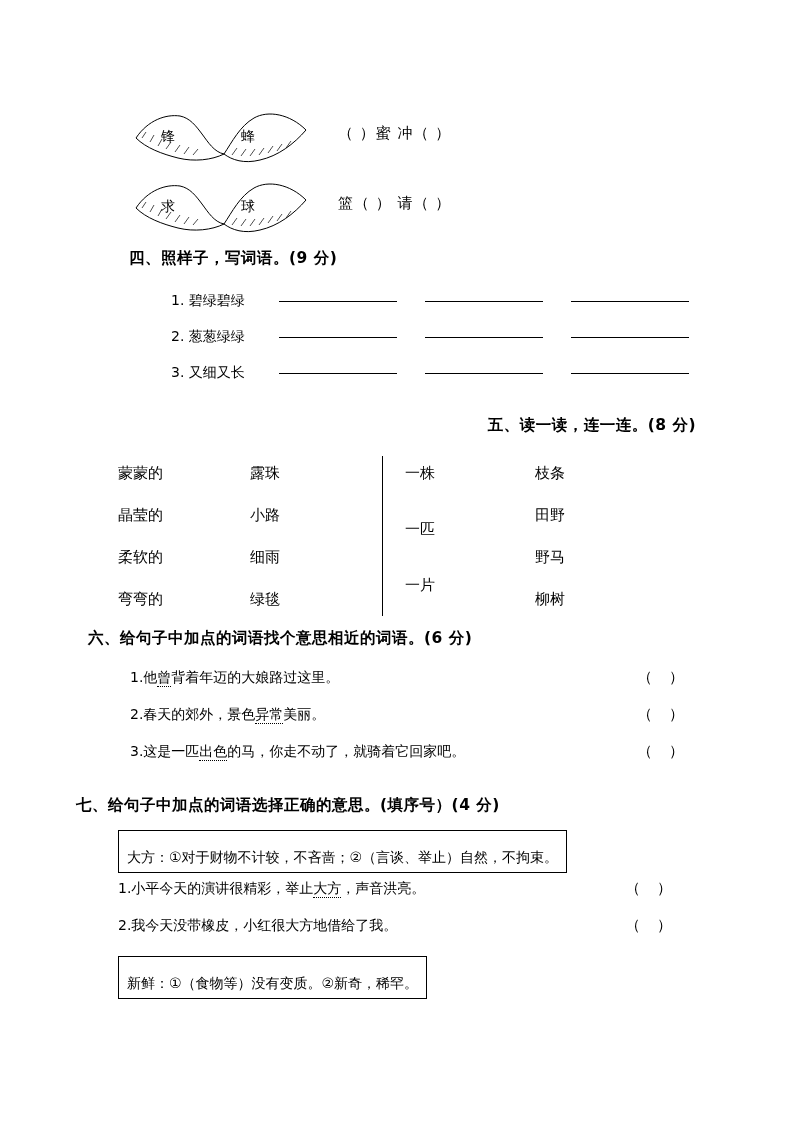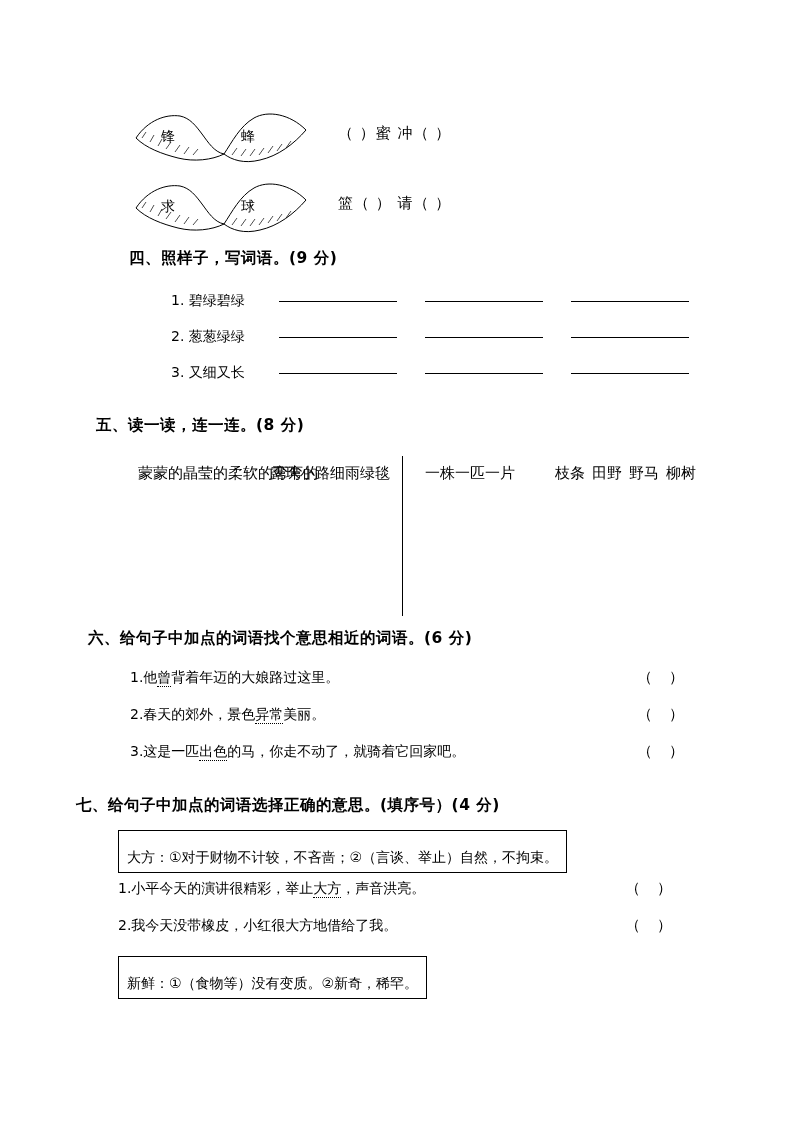--- a/index.html
+++ b/index.html
@@ -79,47 +79,47 @@
   }
   .s4-row .lbl { width: 108px; white-space: nowrap; }
   .s4-row .blank {
     width: 118px;
     border-bottom: 1px solid #000;
     height: 1px;
     margin-right: 28px;
   }
 
   
-  #sec5 { position: absolute; left: 96px; top: 415px; width: 620px; }
+  #sec5 { position: absolute; left: 76px; top: 415px; width: 620px; text-align: right; }
   #sec5 .match-wrap {
     margin-top: 16px;
     display: flex;
     position: relative;
   }
   .match-col {
     display: flex;
-    flex-direction: row;
+    flex-direction: column;
   }
   .match-cell {
     height: 42px;
     font-size: 15px;
     white-space: nowrap;
     display: flex;
     align-items: center;
   }
   .colA { width: 132px; padding-left: 42px; }
   .colB { width: 132px; }
   .colDiv {
     width: 1px;
     background: #000;
     margin: 4px 22px 4px 0;
     height: 160px;
   }
-  .colC { width: 130px; }
-  .colD { width: 120px; gap: 7px; }
+  .colC { width: 130px; gap: 14px; }
+  .colD { width: 120px; }
 
   
   #sec6 { position: absolute; left: 88px; top: 628px; width: 620px; }
   .q-row {
     display: flex;
     align-items: baseline;
     padding-left: 42px;
     height: 37px;
     font-size: 14px;
   }

